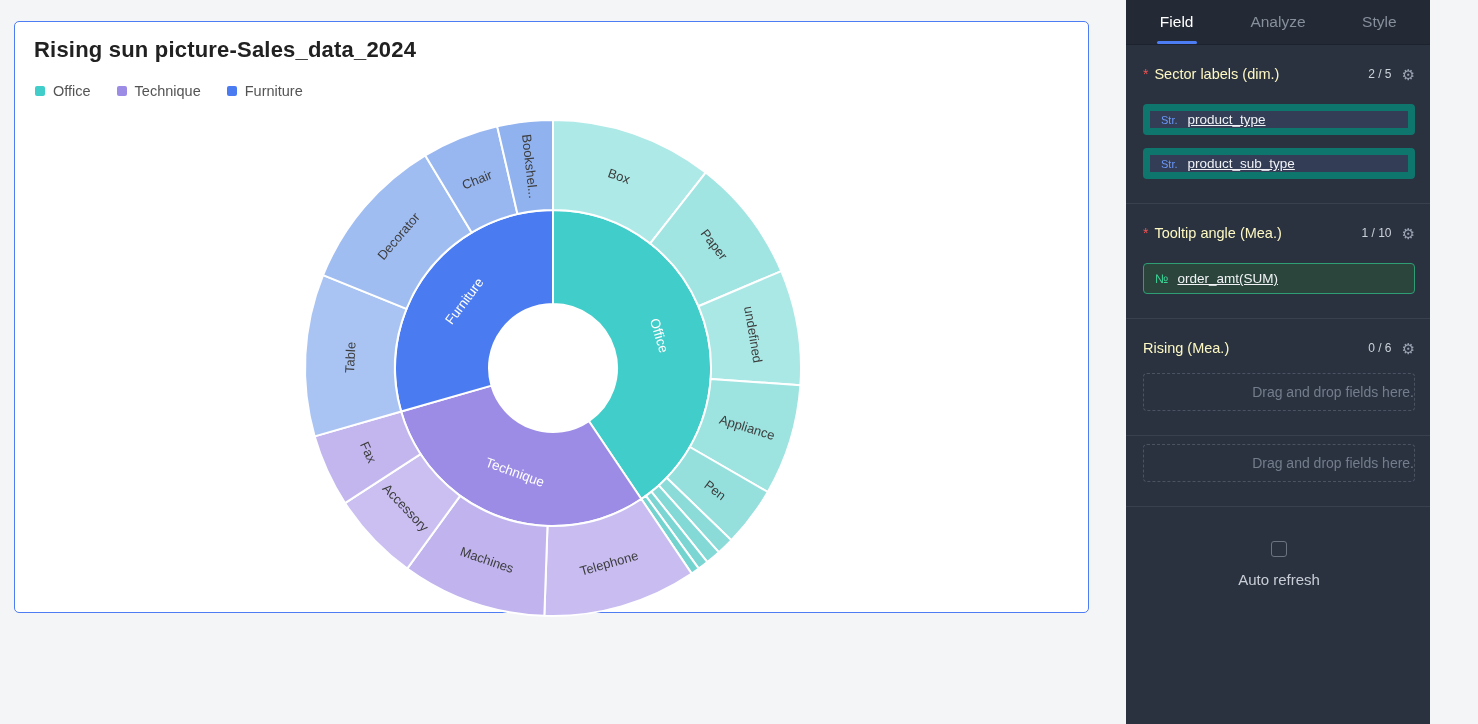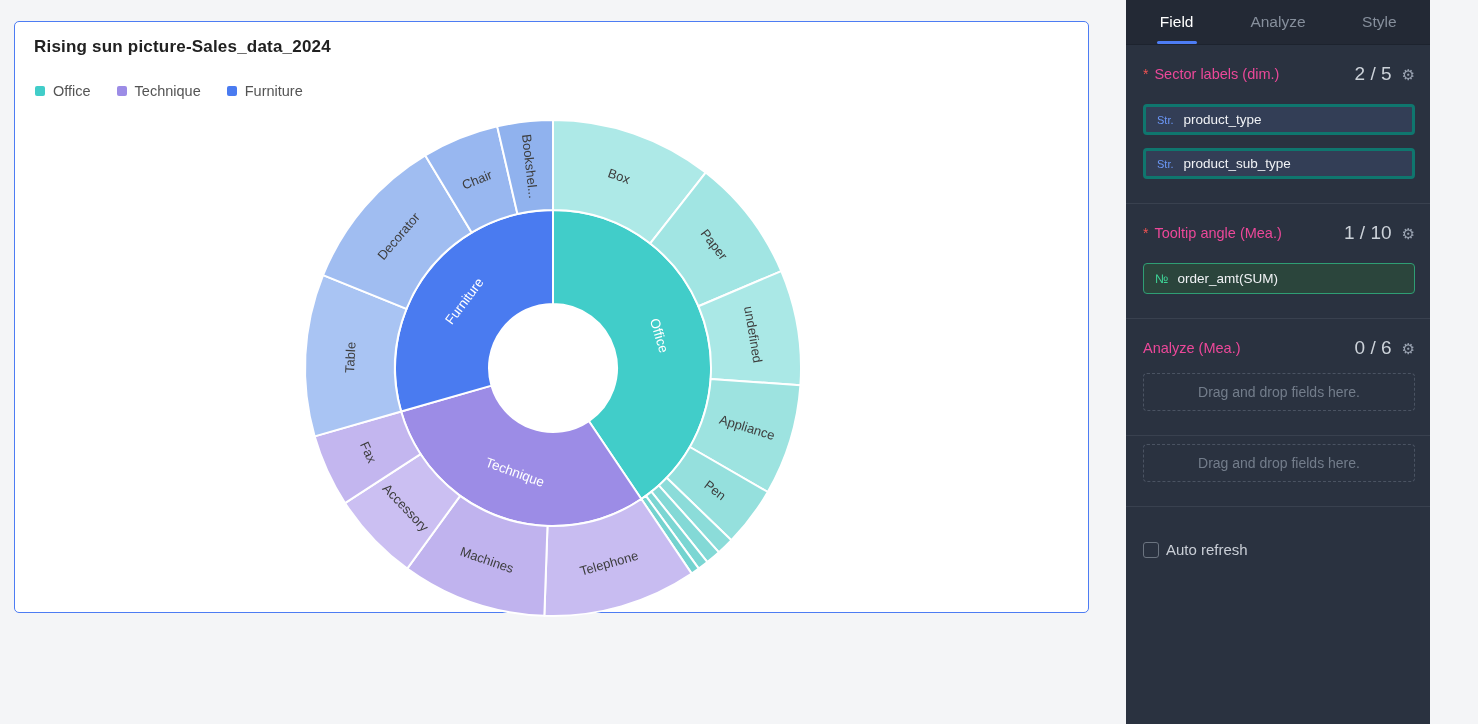--- a/index.html
+++ b/index.html
@@ -14,21 +14,21 @@
   
   .chart-card {
     position: absolute; left: 14px; top: 21px;
     width: 1075px; height: 592px;
     background: #ffffff;
     border: 1px solid #4d7cf3;
     border-radius: 5px;
   }
   .card-title {
     position: absolute; left: 19px; top: 15px;
-    font-size: 17px; font-weight: bold; color: #212121;
+    font-size: 22px; font-weight: bold; color: #212121;
     letter-spacing: 0.2px;
   }
   .legend {
     position: absolute; left: 20px; top: 61px;
     display: flex; gap: 26px; align-items: center;
   }
   .legend-item { display: flex; gap: 8px; align-items: center; font-size: 14.5px; color: #545454; cursor: pointer; }
   .legend-swatch { width: 10px; height: 10px; border-radius: 2px; display: inline-block; }
 
   svg.sunburst { position: absolute; left: 278px; top: 86px; }
@@ -43,45 +43,45 @@
   .tabbar { height: 45px; background: #232935; display: flex; border-bottom: 1px solid #1d232e; }
   .tab { flex: 1; display: flex; align-items: center; justify-content: center;
          font-size: 15.5px; color: #868f9c; position: relative; cursor: pointer; }
   .tab.active { color: #ffffff; }
   .tab-underline { position: absolute; bottom: 0; left: 50%; transform: translateX(-50%);
                    width: 40px; height: 3px; background: #4d7df5; border-radius: 2px; }
 
   .content { padding: 0 15px 0 17px; }
   .sec-head { display: flex; align-items: center; height: 34px; margin-top: 12px; }
   .req { color: #f25353; margin-right: 6px; font-size: 14px; }
-  .sec-title { font-size: 14.5px; color: #ec4899; }
-  .sec-count { margin-left: auto; font-size: 19px; color: #ccd2d9; }
+  .sec-title { font-size: 14.5px; color: #fef9c3; }
+  .sec-count { margin-left: auto; font-size: 12px; color: #ccd2d9; }
   .gear { margin-left: 10px; color: #99a2b0; font-size: 15px; cursor: pointer; line-height: 1; }
 
   .pill {
     height: 31px; border-radius: 4px; display: flex; align-items: center;
     padding: 0 11px; gap: 9px; margin-top: 13px; font-size: 13.5px; cursor: grab;
   }
   .pill:first-of-type { margin-top: 14px; }
-  .pill.dim { background: #333e56; border: 3px solid #0f766e; gap: 10px; }
+  .pill.dim { background: #333e56; border: 7px solid #0f766e; gap: 10px; }
   .pill .badge { font-size: 11px; flex: none; }
   .pill.dim .badge { color: #6b97f7; }
   .pill.mea { background: #2b453c; border: 1px solid #2f9e74; }
   .pill.mea .badge { color: #3ed598; font-size: 12.5px; }
-  .pill .fname { color: #f0f2f5; }
+  .pill .fname { color: #f0f2f5; text-decoration: underline; }
 
   .divider { height: 1px; background: #39414f; margin: 24px -15px 0 -17px; }
 
   .dropzone {
     height: 38px; border: 1px dashed #4a5362; border-radius: 4px;
-    display: flex; align-items: center; justify-content: center;
+    display: flex; align-items: center; justify-content: flex-end;
     color: #737d8b; font-size: 14px; margin-top: 8px; cursor: pointer;
   }
 
-  .autorow { display: flex; align-items: center; gap: 7px; margin-top: 34px; }
+  .autorow { display: flex; align-items: center; gap: 14px; margin-top: 34px; flex-direction: column; }
   .checkbox { width: 16px; height: 16px; border: 1px solid #6b7480; border-radius: 3px;
               background: transparent; cursor: pointer; flex: none; }
   .autolabel { color: #c9ced6; font-size: 15px; }
 </style>
 </head>
 <body>
 
 <div class="chart-card">
   <div class="card-title">Rising sun picture-Sales_data_2024</div>
   <div class="legend">
@@ -178,21 +178,21 @@
       <span class="gear">⚙</span>
     </div>
     <div class="pill mea">
       <span class="badge">№</span>
       <span class="fname">order_amt(SUM)</span>
     </div>
 
     <div class="divider"></div>
 
     <div class="sec-head">
-      <span class="sec-title">Analyze (Mea.)</span>
+      <span class="sec-title">Rising (Mea.)</span>
       <span class="sec-count">0 / 6</span>
       <span class="gear">⚙</span>
     </div>
     <div class="dropzone">
       <span>Drag and drop fields here.</span>
     </div>
 
     <div class="divider"></div>
 
     <div class="dropzone">

